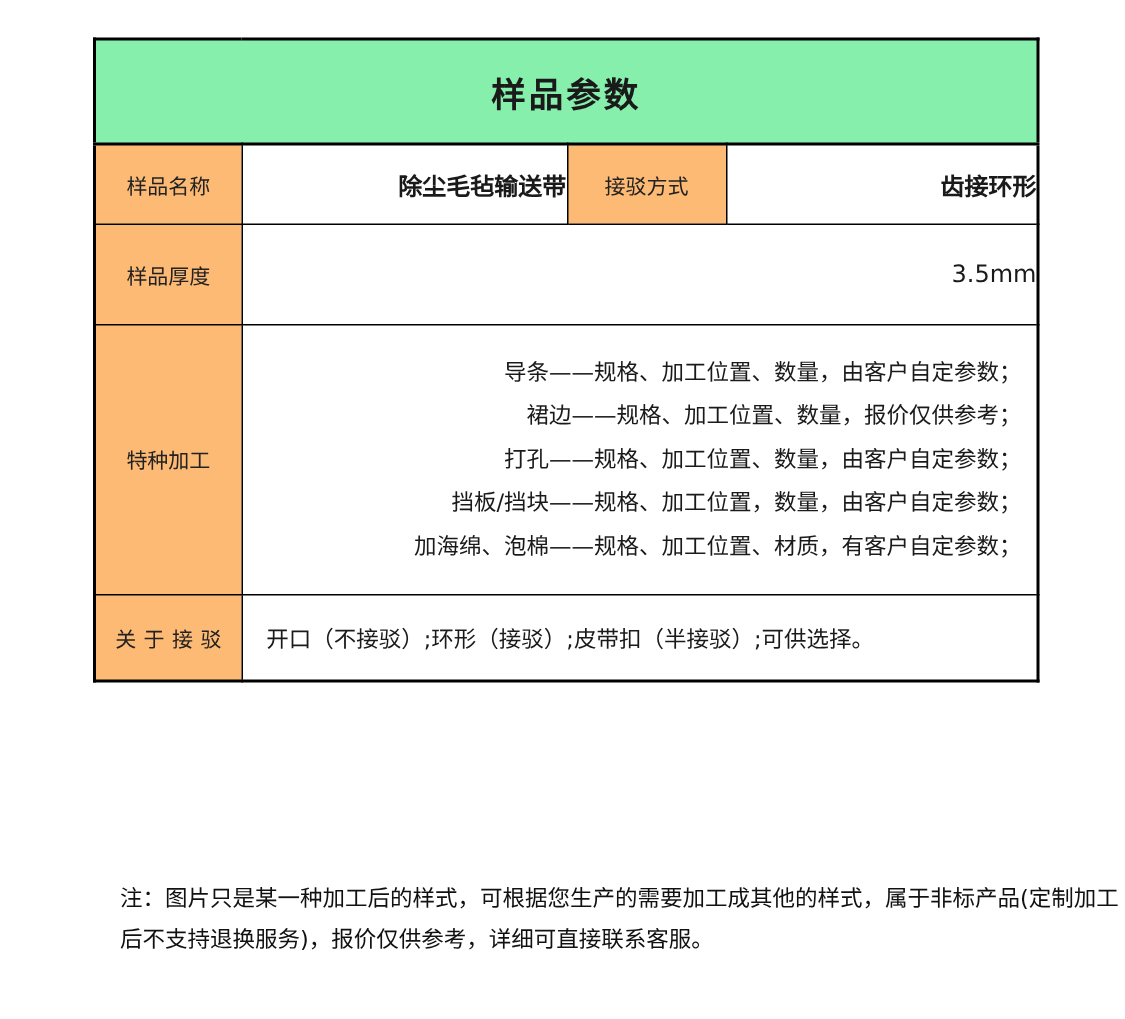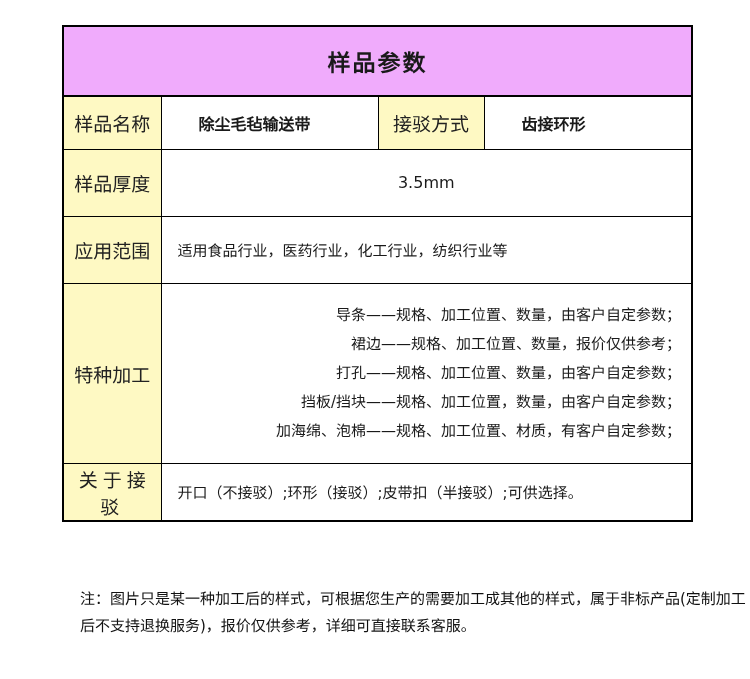--- a/index.html
+++ b/index.html
@@ -28,36 +28,36 @@
     font-size: 15px;
   }
   .spec-table { border: 2px solid #000000; }
   td.title-cell {
     height: 70px;
     text-align: center;
     font-size: 23px;
     font-weight: bold;
     letter-spacing: 2px;
     border-bottom: 2px solid #000000;
-    background: #f0abfc;
+    background: #86efac;
   }
   td.lbl {
-    background: #fef9c3;
+    background: #fdba74;
     text-align: center;
-    font-size: 19px;
+    font-size: 14px;
     color: #222222;
   }
   td.val-bold {
-    text-align: left;
+    text-align: right;
     font-weight: bold;
     font-size: 16px;
     padding-left: 37px;
   }
   td.val-center {
-    text-align: center;
+    text-align: right;
     font-size: 16px;
   }
   td.val-left {
     text-align: left;
     font-size: 15px;
     padding-left: 16px;
     padding-right: 10px;
   }
   td.lbl.spaced {
     letter-spacing: 5px;
@@ -106,24 +106,20 @@
     <tr class="r1">
       <td class="lbl">样品名称</td>
       <td class="val-bold">除尘毛毡输送带</td>
       <td class="lbl">接驳方式</td>
       <td class="val-bold">齿接环形</td>
     </tr>
     <tr class="r3">
       <td class="lbl">样品厚度</td>
       <td class="val-center" colspan="3">3.5mm</td>
     </tr>
-    <tr class="r4">
-      <td class="lbl">应用范围</td>
-      <td class="val-left" colspan="3">适用食品行业，医药行业，化工行业，纺织行业等</td>
-    </tr>
     <tr class="r5">
       <td class="lbl">特种加工</td>
       <td colspan="3">
         <div class="proc-lines">
           <div class="proc-line">导条——规格、加工位置、数量，由客户自定参数；</div>
           <div class="proc-line">裙边——规格、加工位置、数量，报价仅供参考；</div>
           <div class="proc-line">打孔——规格、加工位置、数量，由客户自定参数；</div>
           <div class="proc-line">挡板/挡块——规格、加工位置，数量，由客户自定参数；</div>
           <div class="proc-line">加海绵、泡棉——规格、加工位置、材质，有客户自定参数；</div>
         </div>

